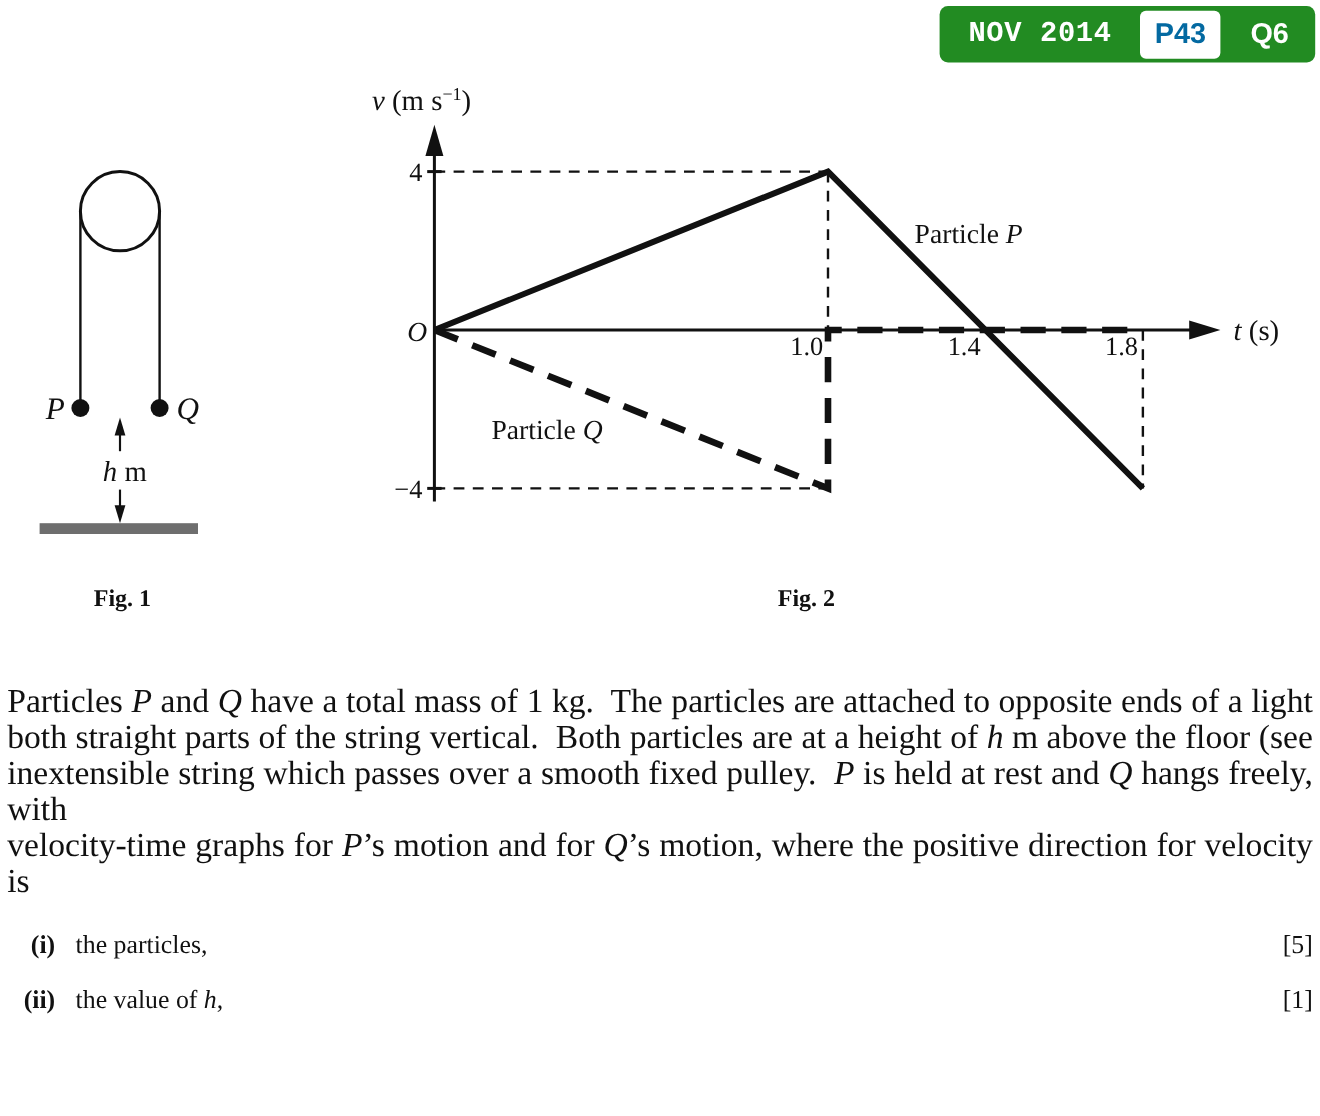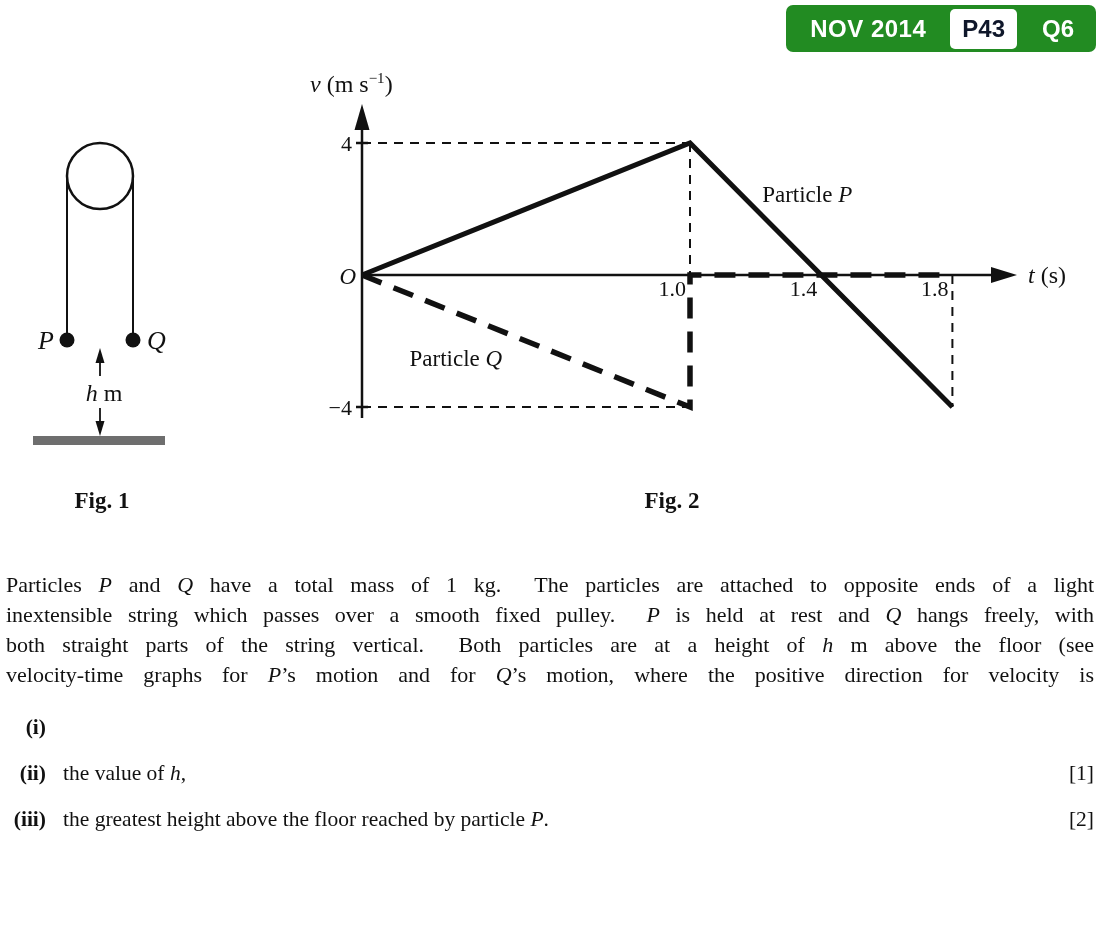--- a/index.html
+++ b/index.html
@@ -2,45 +2,45 @@
 <html><head>
 <meta charset="utf-8">
 <style>
   html,body{margin:0;padding:0;background:#ffffff;width:1100px;height:930px;overflow:hidden;}
   body{font-family:"Liberation Serif", serif;color:#111;}
   .it{font-style:italic;}
   
   .badge{position:absolute;top:5px;right:4px;height:47px;border-radius:7px;
          display:flex;align-items:center;padding:0 22px 0 24px;
          font-family:"Liberation Sans", sans-serif;font-weight:bold;font-size:24px;color:#fff;}
-  .badge .session{margin-right:24px;letter-spacing:.5px;}
-  .badge .paper-box{background:#fff;color:#0f172a;border-radius:5px;padding:6px 12px;margin-right:25px;}
+  .badge .session{margin-right:24px;letter-spacing:.5px;font-family:Liberation Mono, monospace;}
+  .badge .paper-box{background:#fff;color:#0369a1;border-radius:5px;padding:6px 12px;margin-right:25px;}
   
   .figures{position:relative;height:556px;}
   svg{position:absolute;overflow:visible;}
   svg text{font-family:"Liberation Serif", serif;fill:#111;}
   .fig1{left:10px;top:120px;}
   .fig2{left:280px;top:70px;}
   .outline{fill:#fff;stroke:#111;stroke-width:2.5;}
   .string{stroke:#111;stroke-width:2;}
   .harrow{stroke:#111;stroke-width:1.8;}
   .pq{font-size:26px;}
   .hm{font-size:24px;}
   .axis{stroke:#111;stroke-width:2.5;fill:none;}
   .p-line{stroke:#111;stroke-width:5;fill:none;}
   .q-line{stroke:#111;stroke-width:5.5;stroke-dasharray:21 13;fill:none;}
   .guide{stroke:#111;stroke-width:2;stroke-dasharray:9 7;}
   .tick{font-size:22px;}
   .axis-label{font-size:24px;}
   .ser-label{font-size:23px;}
   .o-label{font-size:23px;}
-  .caption{position:absolute;top:488px;width:140px;text-align:center;font-weight:bold;font-size:23px;}
+  .caption{position:absolute;top:488px;width:140px;text-align:center;font-weight:bold;font-size:20px;}
   .cap1{left:32px;} .cap2{left:602px;}
   
-  .para{padding:14px 6px 0 6px;font-size:22px;line-height:30px;}
+  .para{padding:14px 6px 0 6px;font-size:28px;line-height:30px;}
   .line{text-align:justify;text-align-last:justify;white-space:normal;}
   .line.last{text-align-last:left;}
   .questions{padding:0 6px;font-size:21.5px;line-height:30px;}
   .q{display:flex;margin-top:16px;}
   .q.first{margin-top:22px;}
   .qnum{width:40px;text-align:right;font-weight:bold;flex:none;}
   .qbody{flex:1;padding-left:17px;}
   .qline{text-align:justify;text-align-last:justify;}
   .qlast{display:flex;justify-content:space-between;text-align:left;text-align-last:left;}
 </style>
@@ -105,46 +105,41 @@
     <text class="axis-label" x="748" y="213"><tspan class="it">t</tspan><tspan>&nbsp;(s)</tspan></text>
     <text class="o-label it" x="76" y="214" text-anchor="end">O</text>
   </svg>
 
   <div class="caption cap1">Fig. 1</div>
   <div class="caption cap2">Fig. 2</div>
 </div>
 
 <div class="para">
   <div class="line"><span>Particles </span><span class="it">P</span><span> and </span><span class="it">Q</span><span> have a total mass of 1 kg.&nbsp; The particles are attached to opposite ends of a light</span></div>
+  <div class="line"><span>both straight parts of the string vertical.&nbsp; Both particles are at a height of </span><span class="it">h</span><span> m above the floor (see</span></div>
   <div class="line"><span>inextensible string which passes over a smooth fixed pulley.&nbsp; </span><span class="it">P</span><span> is held at rest and </span><span class="it">Q</span><span> hangs freely, with</span></div>
-  <div class="line"><span>both straight parts of the string vertical.&nbsp; Both particles are at a height of </span><span class="it">h</span><span> m above the floor (see</span></div>
   <div class="line"><span>velocity-time graphs for </span><span class="it">P</span><span>’s motion and for </span><span class="it">Q</span><span>’s motion, where the positive direction for velocity is</span></div>
 </div>
 
 <div class="questions">
 
   <div class="q first">
     <span class="qnum">(i)</span>
     <div class="qbody">
+      <div class="qlast">
+        <span><span>the particles,</span></span>
+        <span class="mark">[5]</span>
+      </div>
     </div>
   </div>
 
   <div class="q">
     <span class="qnum">(ii)</span>
     <div class="qbody">
       <div class="qlast">
         <span><span>the value of </span><span class="it">h</span><span>,</span></span>
         <span class="mark">[1]</span>
       </div>
     </div>
   </div>
 
-  <div class="q">
-    <span class="qnum">(iii)</span>
-    <div class="qbody">
-      <div class="qlast">
-        <span><span>the greatest height above the floor reached by particle </span><span class="it">P</span><span>.</span></span>
-        <span class="mark">[2]</span>
-      </div>
-    </div>
-  </div>
 
 </div>
 
 </body></html>

